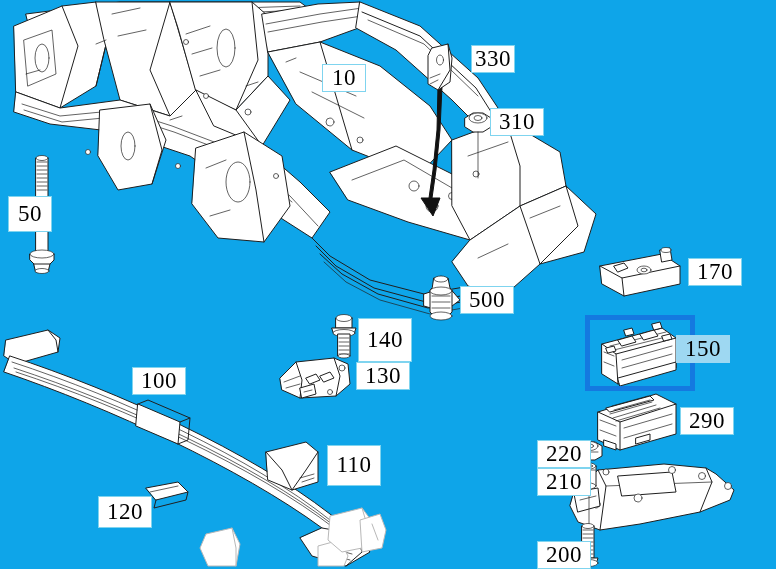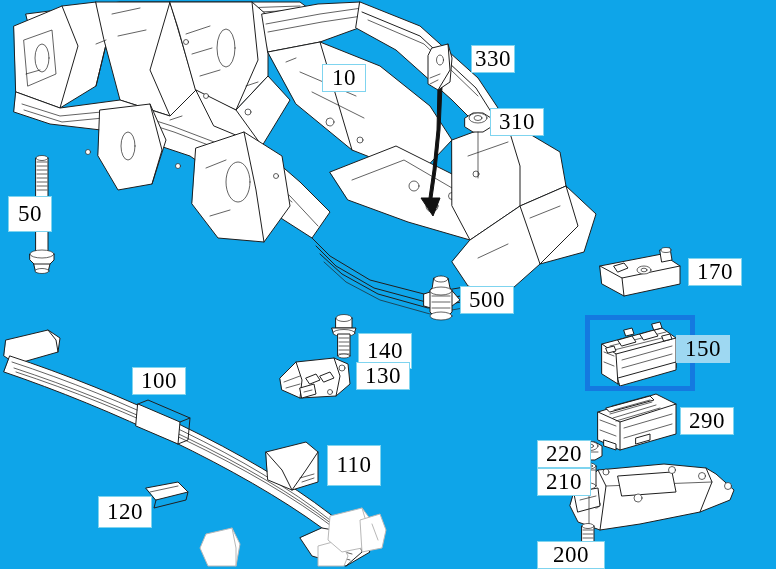--- a/index.html
+++ b/index.html
@@ -389,39 +389,39 @@
       </div>
       <div class="callout" style="left: 688px; top: 258px; width: 54px; height: 28px;">
         <span>170</span>
       </div>
       <div class="callout selected" style="left: 676px; top: 335px; width: 54px; height: 28px;">
         <span>150</span>
       </div>
       <div class="callout" style="left: 680px; top: 407px; width: 54px; height: 28px;">
         <span>290</span>
       </div>
-      <div class="callout" style="left: 358px; top: 333px; width: 54px; height: 36px;">
+      <div class="callout" style="left: 358px; top: 318px; width: 54px; height: 44px;">
         <span>140</span>
       </div>
       <div class="callout" style="left: 356px; top: 362px; width: 54px; height: 28px;">
         <span>130</span>
       </div>
       <div class="callout" style="left: 132px; top: 367px; width: 54px; height: 28px;">
         <span>100</span>
       </div>
       <div class="callout" style="left: 327px; top: 445px; width: 54px; height: 41px;">
         <span>110</span>
       </div>
       <div class="callout" style="left: 98px; top: 481px; width: 54px; height: 32px; margin-top: 15px;">
         <span>120</span>
       </div>
       <div class="callout" style="left: 537px; top: 440px; width: 54px; height: 28px;">
         <span>220</span>
       </div>
       <div class="callout" style="left: 537px; top: 468px; width: 54px; height: 28px;">
         <span>210</span>
       </div>
-      <div class="callout" style="left: 537px; top: 541px; width: 68px; height: 28px;">
+      <div class="callout" style="left: 537px; top: 541px; width: 54px; height: 28px;">
         <span>200</span>
       </div>
     </div>
 
 </div>
 
 </body></html>

